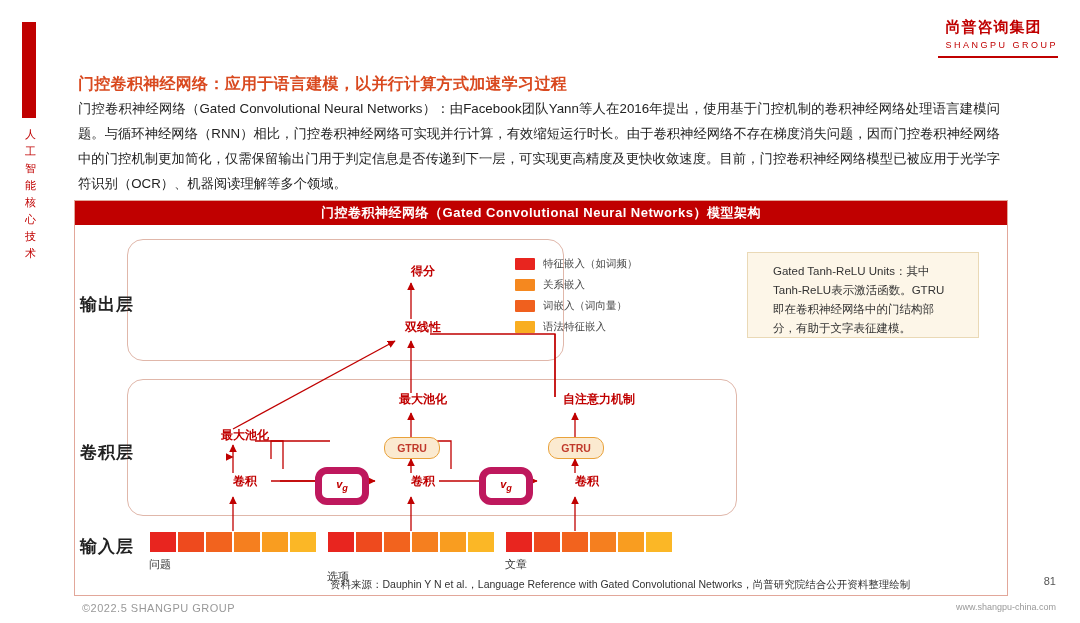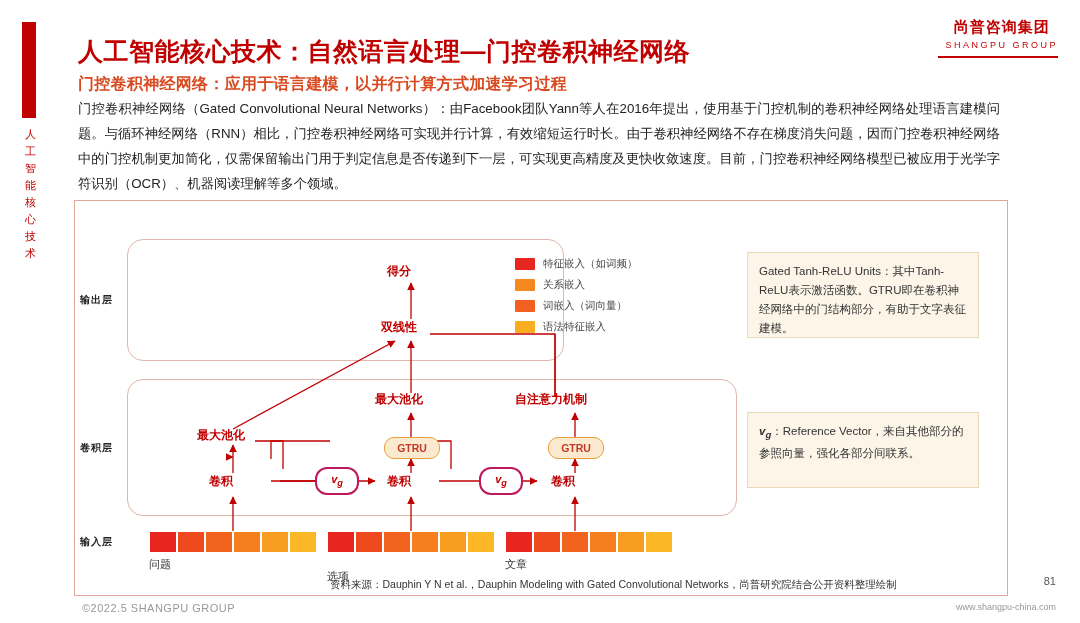--- a/index.html
+++ b/index.html
@@ -5,56 +5,56 @@
   html,body{margin:0;padding:0;}
   body{width:1080px;height:623px;background:#ffffff;font-family:"Liberation Sans","DejaVu Sans",sans-serif;overflow:hidden;position:relative;color:#333;}
   .slide{position:absolute;inset:0;}
 
   
   .left-strip{position:absolute;left:22px;top:22px;width:14px;height:96px;background:#c00000;}
   .side-vert{position:absolute;left:22px;top:126px;width:18px;height:160px;font-size:11px;line-height:17px;color:#c00000;text-align:center;letter-spacing:1px;}
   .side-vert span{display:block;}
 
   
-  .brand{position:absolute;right:22px;top:18px;text-align:center;}
+  .brand{position:absolute;right:22px;top:18px;text-align:left;}
   .brand .cn{font-size:15px;font-weight:bold;color:#c00000;letter-spacing:1px;}
   .brand .en{font-size:9px;color:#c00000;letter-spacing:2.5px;margin-top:3px;}
   .brand-line{position:absolute;right:22px;top:56px;width:120px;height:2px;background:#c00000;}
 
   
   .title{position:absolute;left:78px;top:35px;font-size:25px;font-weight:bold;color:#c00000;letter-spacing:.5px;}
   .subtitle{position:absolute;left:78px;top:74px;font-size:16px;font-weight:bold;color:#d9491f;letter-spacing:.3px;}
 
   .body-text{position:absolute;left:78px;top:96px;width:922px;font-size:13.3px;line-height:25px;color:#222;text-align:justify;}
 
   
   .panel{position:absolute;left:74px;top:200px;width:932px;height:394px;border:1px solid #e2a79a;background:#fff;}
   .panel-head{position:absolute;left:0;top:0;width:100%;height:24px;background:#c00000;color:#fff;font-size:13px;font-weight:bold;letter-spacing:.5px;display:flex;align-items:center;justify-content:center;}
 
   
-  .row-label{position:absolute;font-size:10px;font-weight:bold;color:#222;letter-spacing:1px;}
+  .row-label{position:absolute;font-size:17px;font-weight:bold;color:#222;letter-spacing:1px;}
 
   
   .layer-box{position:absolute;border:1px solid #e0b7aa;border-radius:16px;background:#fff;}
 
   
   .legend{position:absolute;left:530px;top:253px;width:190px;font-size:10.5px;color:#444;}
   .legend-row{display:flex;align-items:center;height:21px;}
   .legend-sw{width:20px;height:12px;margin-right:8px;border-radius:1px;}
 
   
-  .note{position:absolute;background:#fdf6e8;border:1px solid #ead9b6;font-size:11.5px;line-height:19px;color:#333;padding:9px 11px;box-sizing:border-box;}
+  .note{position:absolute;background:#fdf6e8;border:1px solid #ead9b6;font-size:11.5px;line-height:19px;color:#333;padding:9px 25px;box-sizing:border-box;}
   .note1{left:747px;top:252px;width:232px;height:86px;}
   .note2{left:747px;top:412px;width:232px;height:76px;}
   .note .vg{font-style:italic;font-weight:bold;}
 
   
-  .node{position:absolute;font-size:12px;color:#c00000;font-weight:bold;text-align:left;white-space:nowrap;}
+  .node{position:absolute;font-size:12px;color:#c00000;font-weight:bold;text-align:right;white-space:nowrap;}
   .gtru{position:absolute;width:54px;height:20px;border-radius:10px;background:#fbead0;border:1px solid #e9a23b;color:#c0392b;font-size:10.5px;font-weight:bold;display:flex;align-items:center;justify-content:center;}
-  .vgnode{position:absolute;width:40px;height:24px;border-radius:12px;border:2px solid #be185d;color:#c00000;font-size:11px;font-style:italic;font-weight:bold;display:flex;align-items:center;justify-content:center;background:#fff;}
+  .vgnode{position:absolute;width:40px;height:24px;border-radius:12px;border:7px solid #be185d;color:#c00000;font-size:11px;font-style:italic;font-weight:bold;display:flex;align-items:center;justify-content:center;background:#fff;}
 
   
   .blocks{position:absolute;height:22px;display:flex;}
   .blk{width:28px;height:22px;border:1px solid #ffffff;box-sizing:border-box;}
   .blk-label{position:absolute;font-size:11px;color:#333;text-align:left;}
 
   
   svg.arrows{position:absolute;left:0;top:0;width:932px;height:394px;overflow:visible;}
 
   
@@ -79,25 +79,25 @@
     <span>技</span>
     <span>术</span>
   </div>
 
   <div class="brand">
     <div class="cn">尚普咨询集团</div>
     <div class="en">SHANGPU GROUP</div>
   </div>
   <div class="brand-line"></div>
 
-  <div class="title">人工智能核心技术：自然语言处理—门控卷积神经网络</div>
   <div class="subtitle">门控卷积神经网络：应用于语言建模，以并行计算方式加速学习过程</div>
   <div class="body-text">门控卷积神经网络（Gated Convolutional Neural Networks）：由Facebook团队Yann等人在2016年提出，使用基于门控机制的卷积神经网络处理语言建模问题。与循环神经网络（RNN）相比，门控卷积神经网络可实现并行计算，有效缩短运行时长。由于卷积神经网络不存在梯度消失问题，因而门控卷积神经网络中的门控机制更加简化，仅需保留输出门用于判定信息是否传递到下一层，可实现更高精度及更快收敛速度。目前，门控卷积神经网络模型已被应用于光学字符识别（OCR）、机器阅读理解等多个领域。</div>
 
   <div class="panel">
+    <div class="panel-head">门控卷积神经网络（Gated Convolutional Neural Networks）模型架构</div>
 
     <div class="layer-box" style="left:52px;top:38px;width:435px;height:120px;"></div>
     <div class="layer-box" style="left:52px;top:178px;width:608px;height:135px;"></div>
 
     <div class="row-label" style="left:5px;top:92px;">输出层</div>
     <div class="row-label" style="left:5px;top:240px;">卷积层</div>
     <div class="row-label" style="left:5px;top:334px;">输入层</div>
 
     <svg class="arrows" viewBox="0 0 932 394">
       <defs>
@@ -220,21 +220,18 @@
       <span class="blk" style="background:#f57f1f;"></span>
       <span class="blk" style="background:#f99d20;"></span>
       <span class="blk" style="background:#fbb726;"></span>
     </div>
     <div class="blk-label" style="left:430px;top:356px;width:168px;">文章</div>
   </div>
 
   <div class="note note1">
     <span>Gated Tanh-ReLU Units：其中Tanh-ReLU表示激活函数。GTRU即在卷积神经网络中的门结构部分，有助于文字表征建模。</span>
   </div>
-  <div class="note note2">
-    <span class="vg">v<sub>g</sub></span><span>：Reference Vector，来自其他部分的参照向量，强化各部分间联系。</span>
-  </div>
-
-  <div class="src">资料来源：Dauphin Y N et al.，Dauphin Modeling with Gated Convolutional Networks，尚普研究院结合公开资料整理绘制</div>
+
+  <div class="src">资料来源：Dauphin Y N et al.，Language Reference with Gated Convolutional Networks，尚普研究院结合公开资料整理绘制</div>
   <div class="pagenum">81</div>
   <div class="foot-left">©2022.5 SHANGPU GROUP</div>
   <div class="foot-right">www.shangpu-china.com</div>
 </div>
 
 </body></html>

